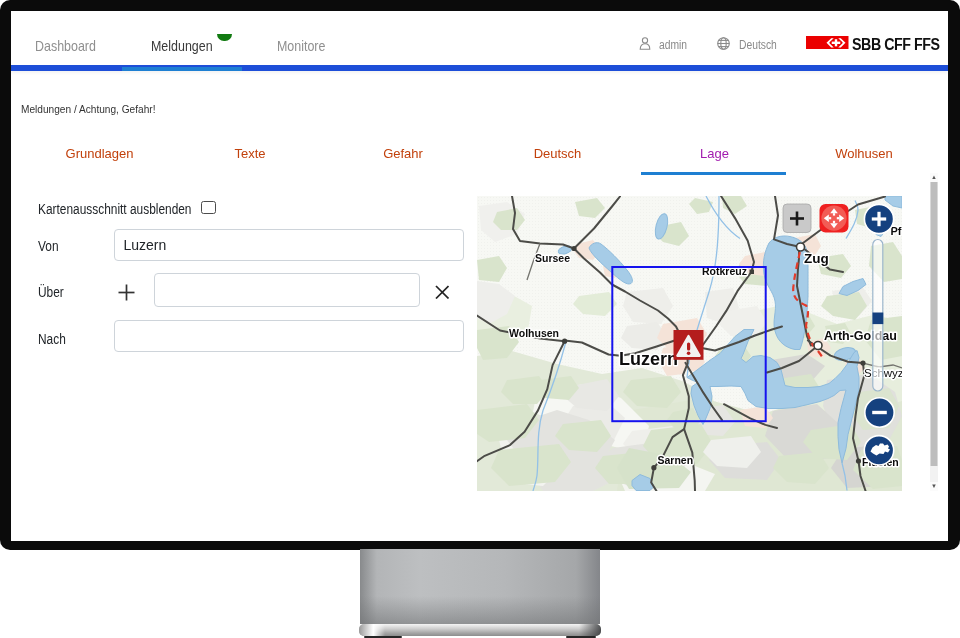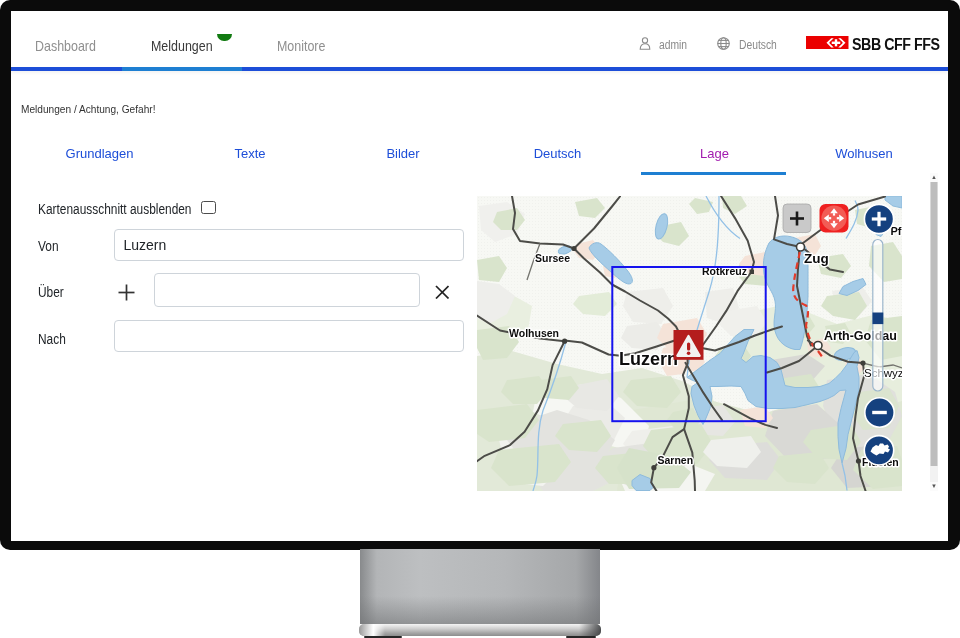--- a/index.html
+++ b/index.html
@@ -1,31 +1,31 @@
 <!DOCTYPE html>
 <html><head><meta charset="utf-8">
 <style>
 *{box-sizing:border-box;margin:0;padding:0}
 html,body{width:960px;height:638px;background:#fff;overflow:hidden}
 body{position:relative;font-family:"Liberation Sans",sans-serif}
 .abs{position:absolute}
 #bezel{position:absolute;left:0;top:0;width:960px;height:550px;background:#0b0b0b;border-radius:10px}
 #screen{position:absolute;left:11px;top:11px;width:937px;height:530px;background:#fff;overflow:hidden}
 
-#hdr{position:absolute;left:0;top:0;width:937px;height:60px;background:#fff;border-bottom:4px solid #1d4ed8;box-shadow:0 2px 3px rgba(0,0,0,.05)}
+#hdr{position:absolute;left:0;top:0;width:937px;height:60px;background:#fff;border-bottom:6px solid #1d4ed8;box-shadow:0 2px 3px rgba(0,0,0,.05)}
 .nav{position:absolute;white-space:nowrap;top:26px;font-size:15px;color:#8f8f8f;transform:scaleX(0.83);transform-origin:left}
 .navact{color:#3a3a3a}
 #navline{position:absolute;left:111px;top:56px;width:120px;height:3.5px;background:#1e7fd2}
 #badge{position:absolute;left:205.7px;top:22.9px;width:15px;height:7.6px;background:#117a11;border-radius:0 0 8px 8px}
 .hright{position:absolute;white-space:nowrap;top:27px;font-size:12px;color:#8a8a8a;transform:scaleX(0.86);transform-origin:left}
 #sbbtxt{position:absolute;white-space:nowrap;left:841px;top:24.5px;font-size:16px;font-weight:bold;color:#111;letter-spacing:-0.5px;transform:scaleX(0.89);transform-origin:left}
 
 #crumb{position:absolute;white-space:nowrap;left:9.5px;top:91.5px;font-size:11.5px;color:#333;transform:scaleX(0.88);transform-origin:left}
 
-.tab{position:absolute;top:135px;font-size:13px;color:#1d4ed8;transform:translateX(-50%);white-space:nowrap}
+.tab{position:absolute;top:135px;font-size:13px;color:#c2410c;transform:translateX(-50%);white-space:nowrap}
 .tabact{color:#a21caf}
 #tabline{position:absolute;left:630px;top:160.5px;width:145px;height:3px;background:#1e7fd2}
 
 .flabel{position:absolute;white-space:nowrap;font-size:14px;color:#212529;transform:scaleX(0.85);transform-origin:left}
 .finput{position:absolute;border:1px solid #ced4da;border-radius:4px;background:#fff;font-size:14px;color:#212529;padding-left:9px;display:flex;align-items:center}
 #chk{position:absolute;left:190px;top:189.5px;width:14.5px;height:13.8px;border:1.5px solid #4c4c4c;border-radius:2.5px;background:#fff}
 
 #map{position:absolute;left:466px;top:184.5px;width:425px;height:295px;overflow:hidden;background:#f7f8f5}
 
 #sbar{position:absolute;left:918.8px;top:162px;width:8.5px;height:318px;background:#f2f2f2}
@@ -70,21 +70,21 @@
           <rect x="61" y="11.2" width="7.5" height="4.8"></rect>
           <rect x="57.6" y="6.5" width="4.8" height="14.2"></rect>
         </g>
       </svg>
     <span id="sbbtxt">SBB CFF FFS</span>
     <div id="navline"></div>
   </div>
   <div id="crumb">Meldungen / Achtung, Gefahr!</div>
   <span class="tab" style="left:88.5px">Grundlagen</span>
   <span class="tab" style="left:239px">Texte</span>
-  <span class="tab" style="left:392px">Bilder</span>
+  <span class="tab" style="left:392px">Gefahr</span>
   <span class="tab" style="left:546.5px">Deutsch</span>
   <span class="tab tabact" style="left:703.5px">Lage</span>
   <span class="tab" style="left:853px">Wolhusen</span>
   <div id="tabline"></div>
   <span class="flabel" style="left:27px;top:190px">Kartenausschnitt ausblenden</span>
   <div id="chk"></div>
   <span class="flabel" style="left:27px;top:226.5px">Von</span>
   <div class="finput" style="left:102.5px;top:218px;width:350px;height:32px">Luzern</div>
   <span class="flabel" style="left:27px;top:272.5px">Über</span>
   <svg class="abs" style="left:107px;top:273px" width="17" height="17" viewBox="0 0 17 17">

